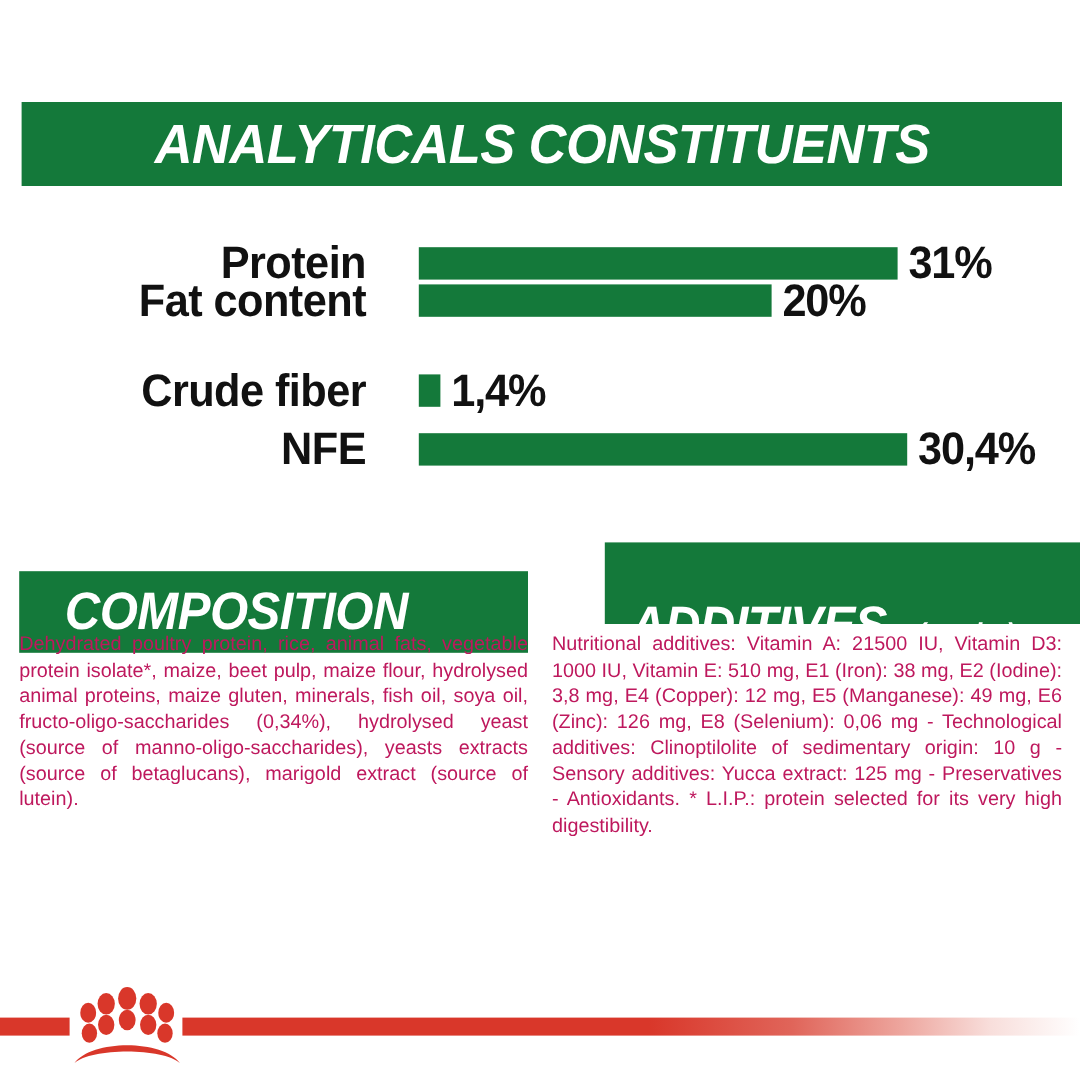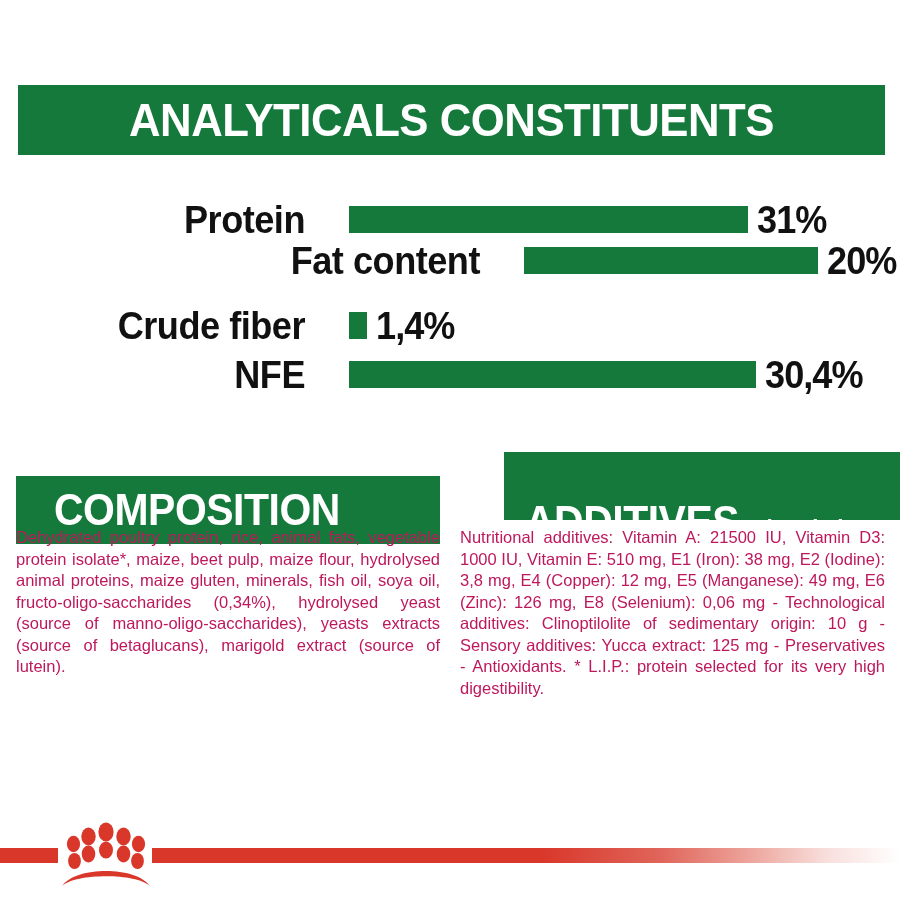--- a/index.html
+++ b/index.html
@@ -24,20 +24,21 @@
     background: #ffffff;
   }
 
   
   .banner {
     position: absolute;
     background: #14793a;
     display: flex;
     align-items: center;
     box-sizing: border-box;
+    font-style: italic;
   }
   .banner-title {
     color: #ffffff;
     font-weight: bold;
     letter-spacing: -0.5px;
     line-height: 1;
     white-space: nowrap;
     transform: scaleX(0.93);
     transform-origin: left center;
   }
@@ -213,21 +214,21 @@
   <div id="chart">
 
     <div class="bar-row" style="top:16px;">
       <span class="bar-label">Protein</span>
       <span class="bar-track">
         <span class="bar-fill" style="width:399px;"></span>
         <span class="bar-value">31%</span>
       </span>
     </div>
 
-    <div class="bar-row" style="top:57px;justify-content:flex-end;">
+    <div class="bar-row" style="top:47px;">
       <span class="bar-label">Fat content</span>
       <span class="bar-track">
         <span class="bar-fill" style="width:294px;"></span>
         <span class="bar-value">20%</span>
       </span>
     </div>
 
     <div class="bar-row" style="top:122px;">
       <span class="bar-label">Crude fiber</span>
       <span class="bar-track">

